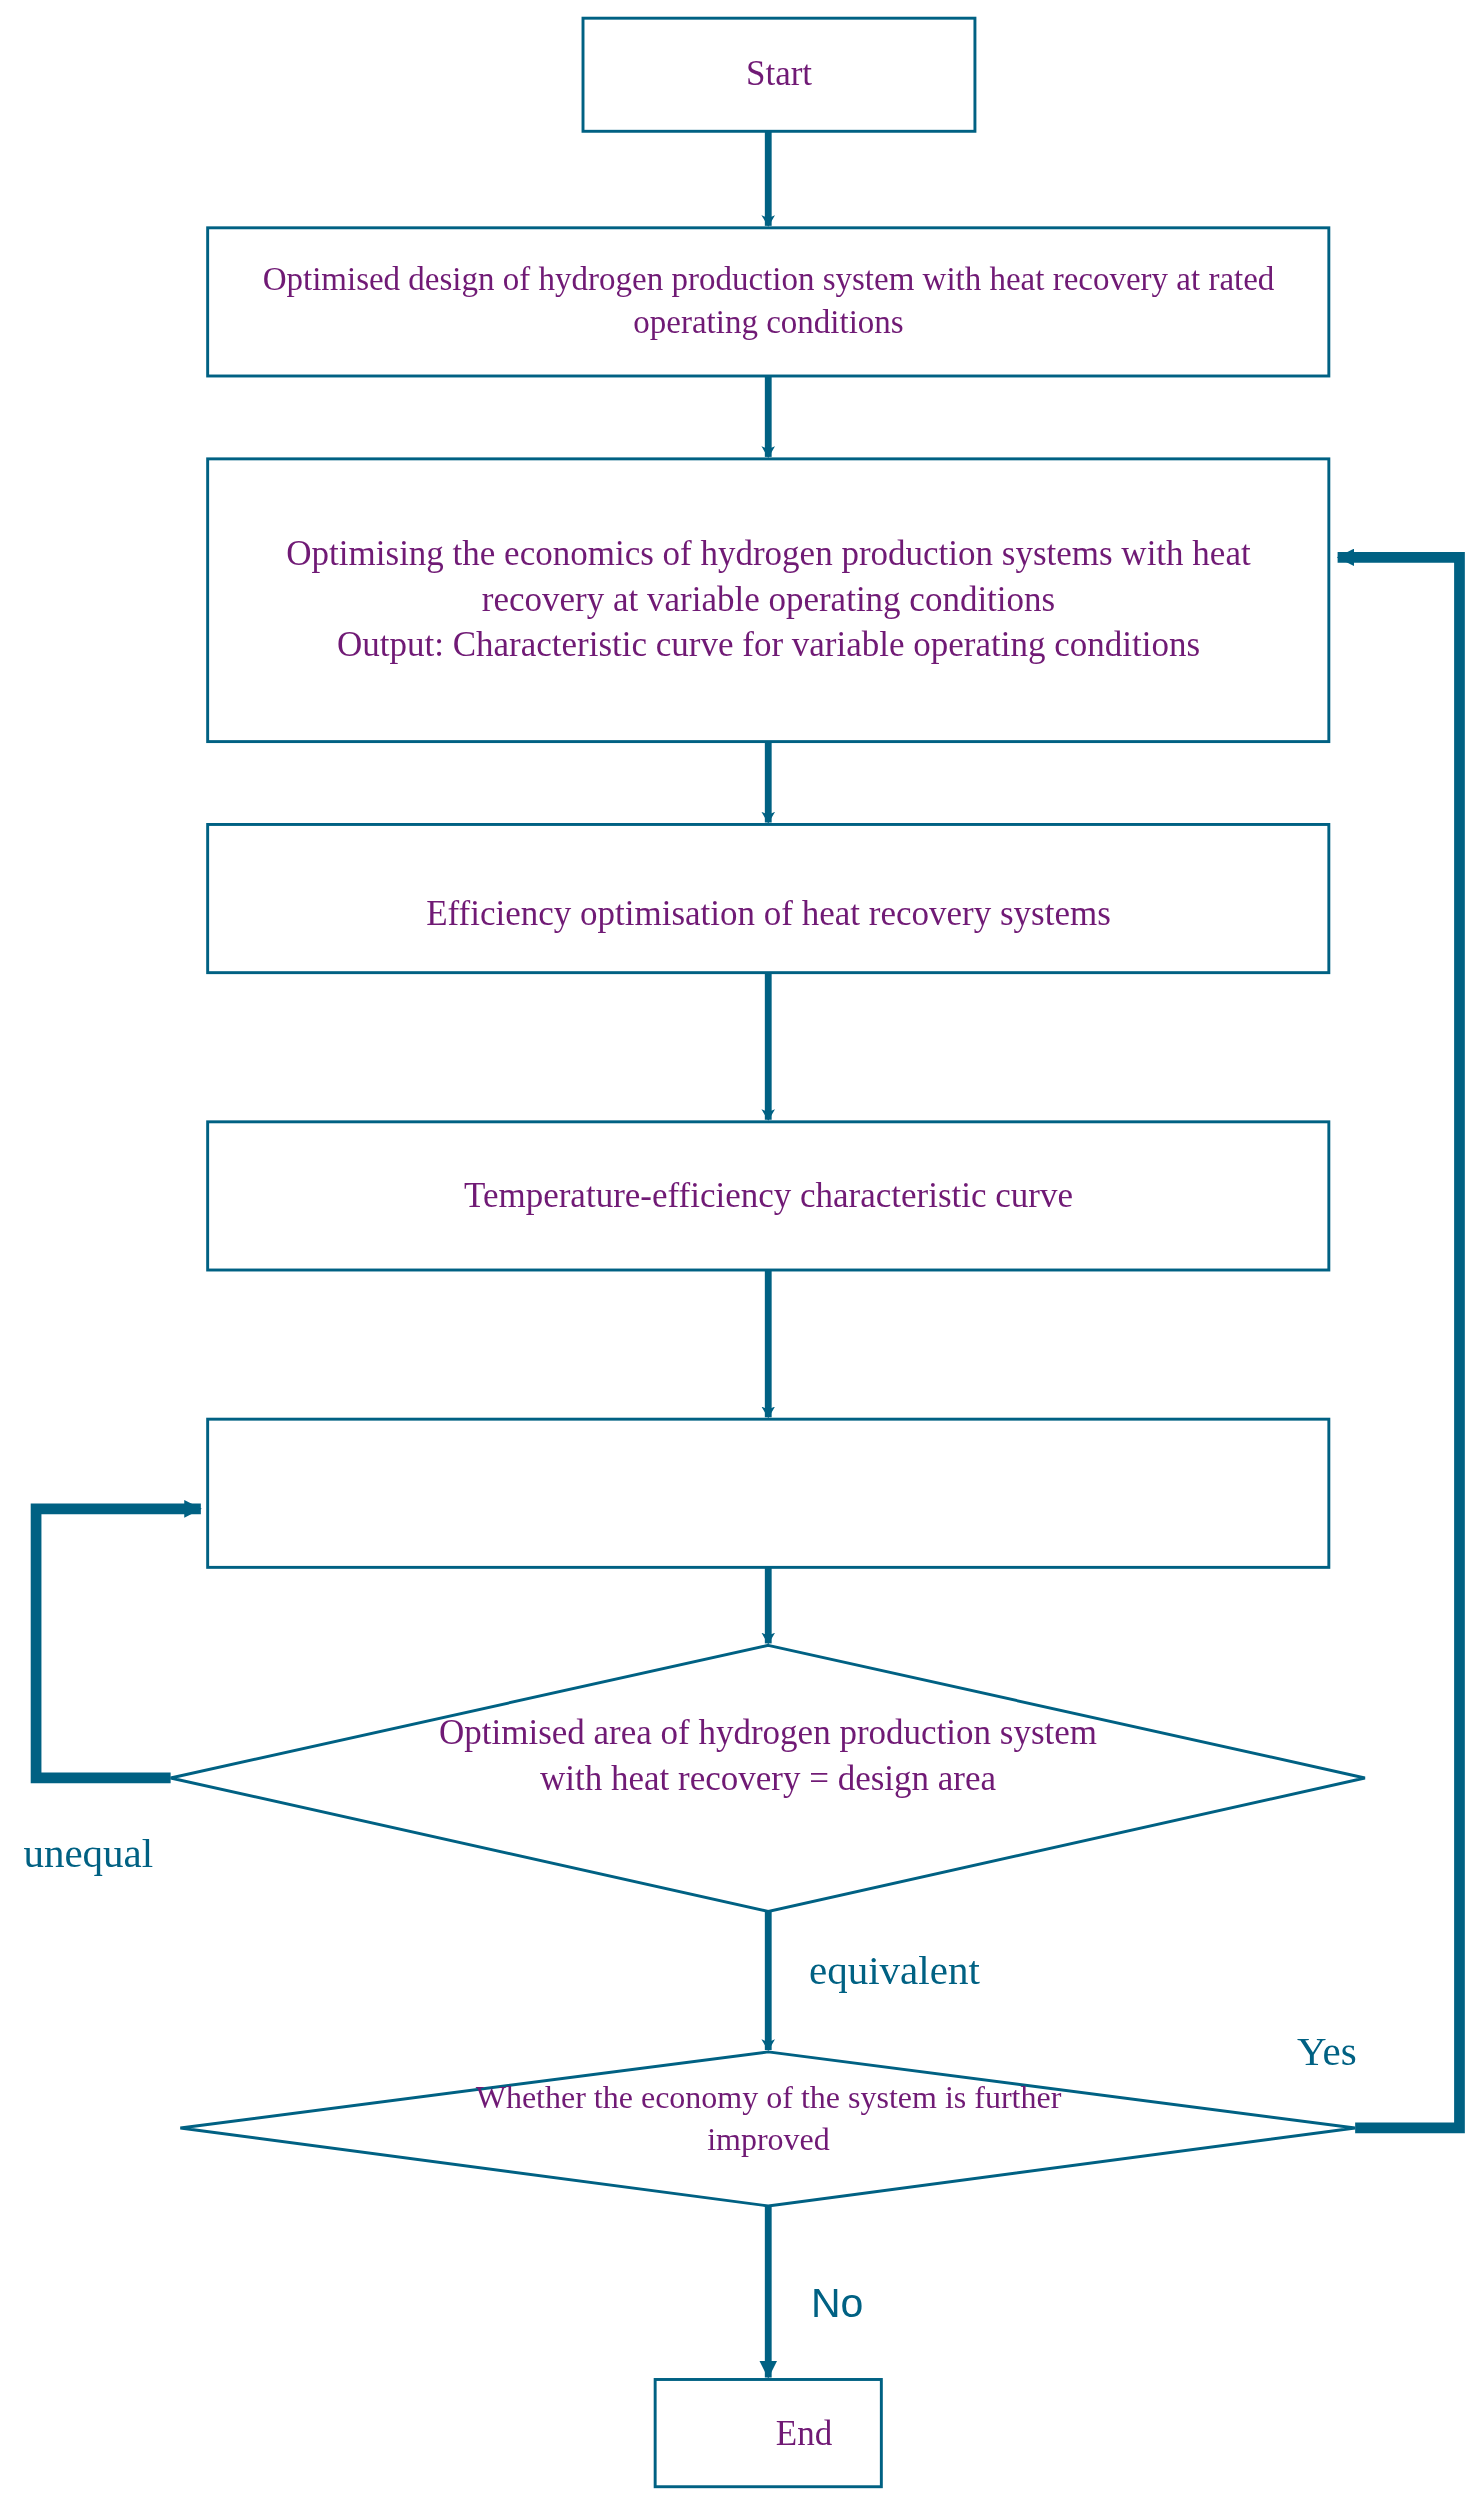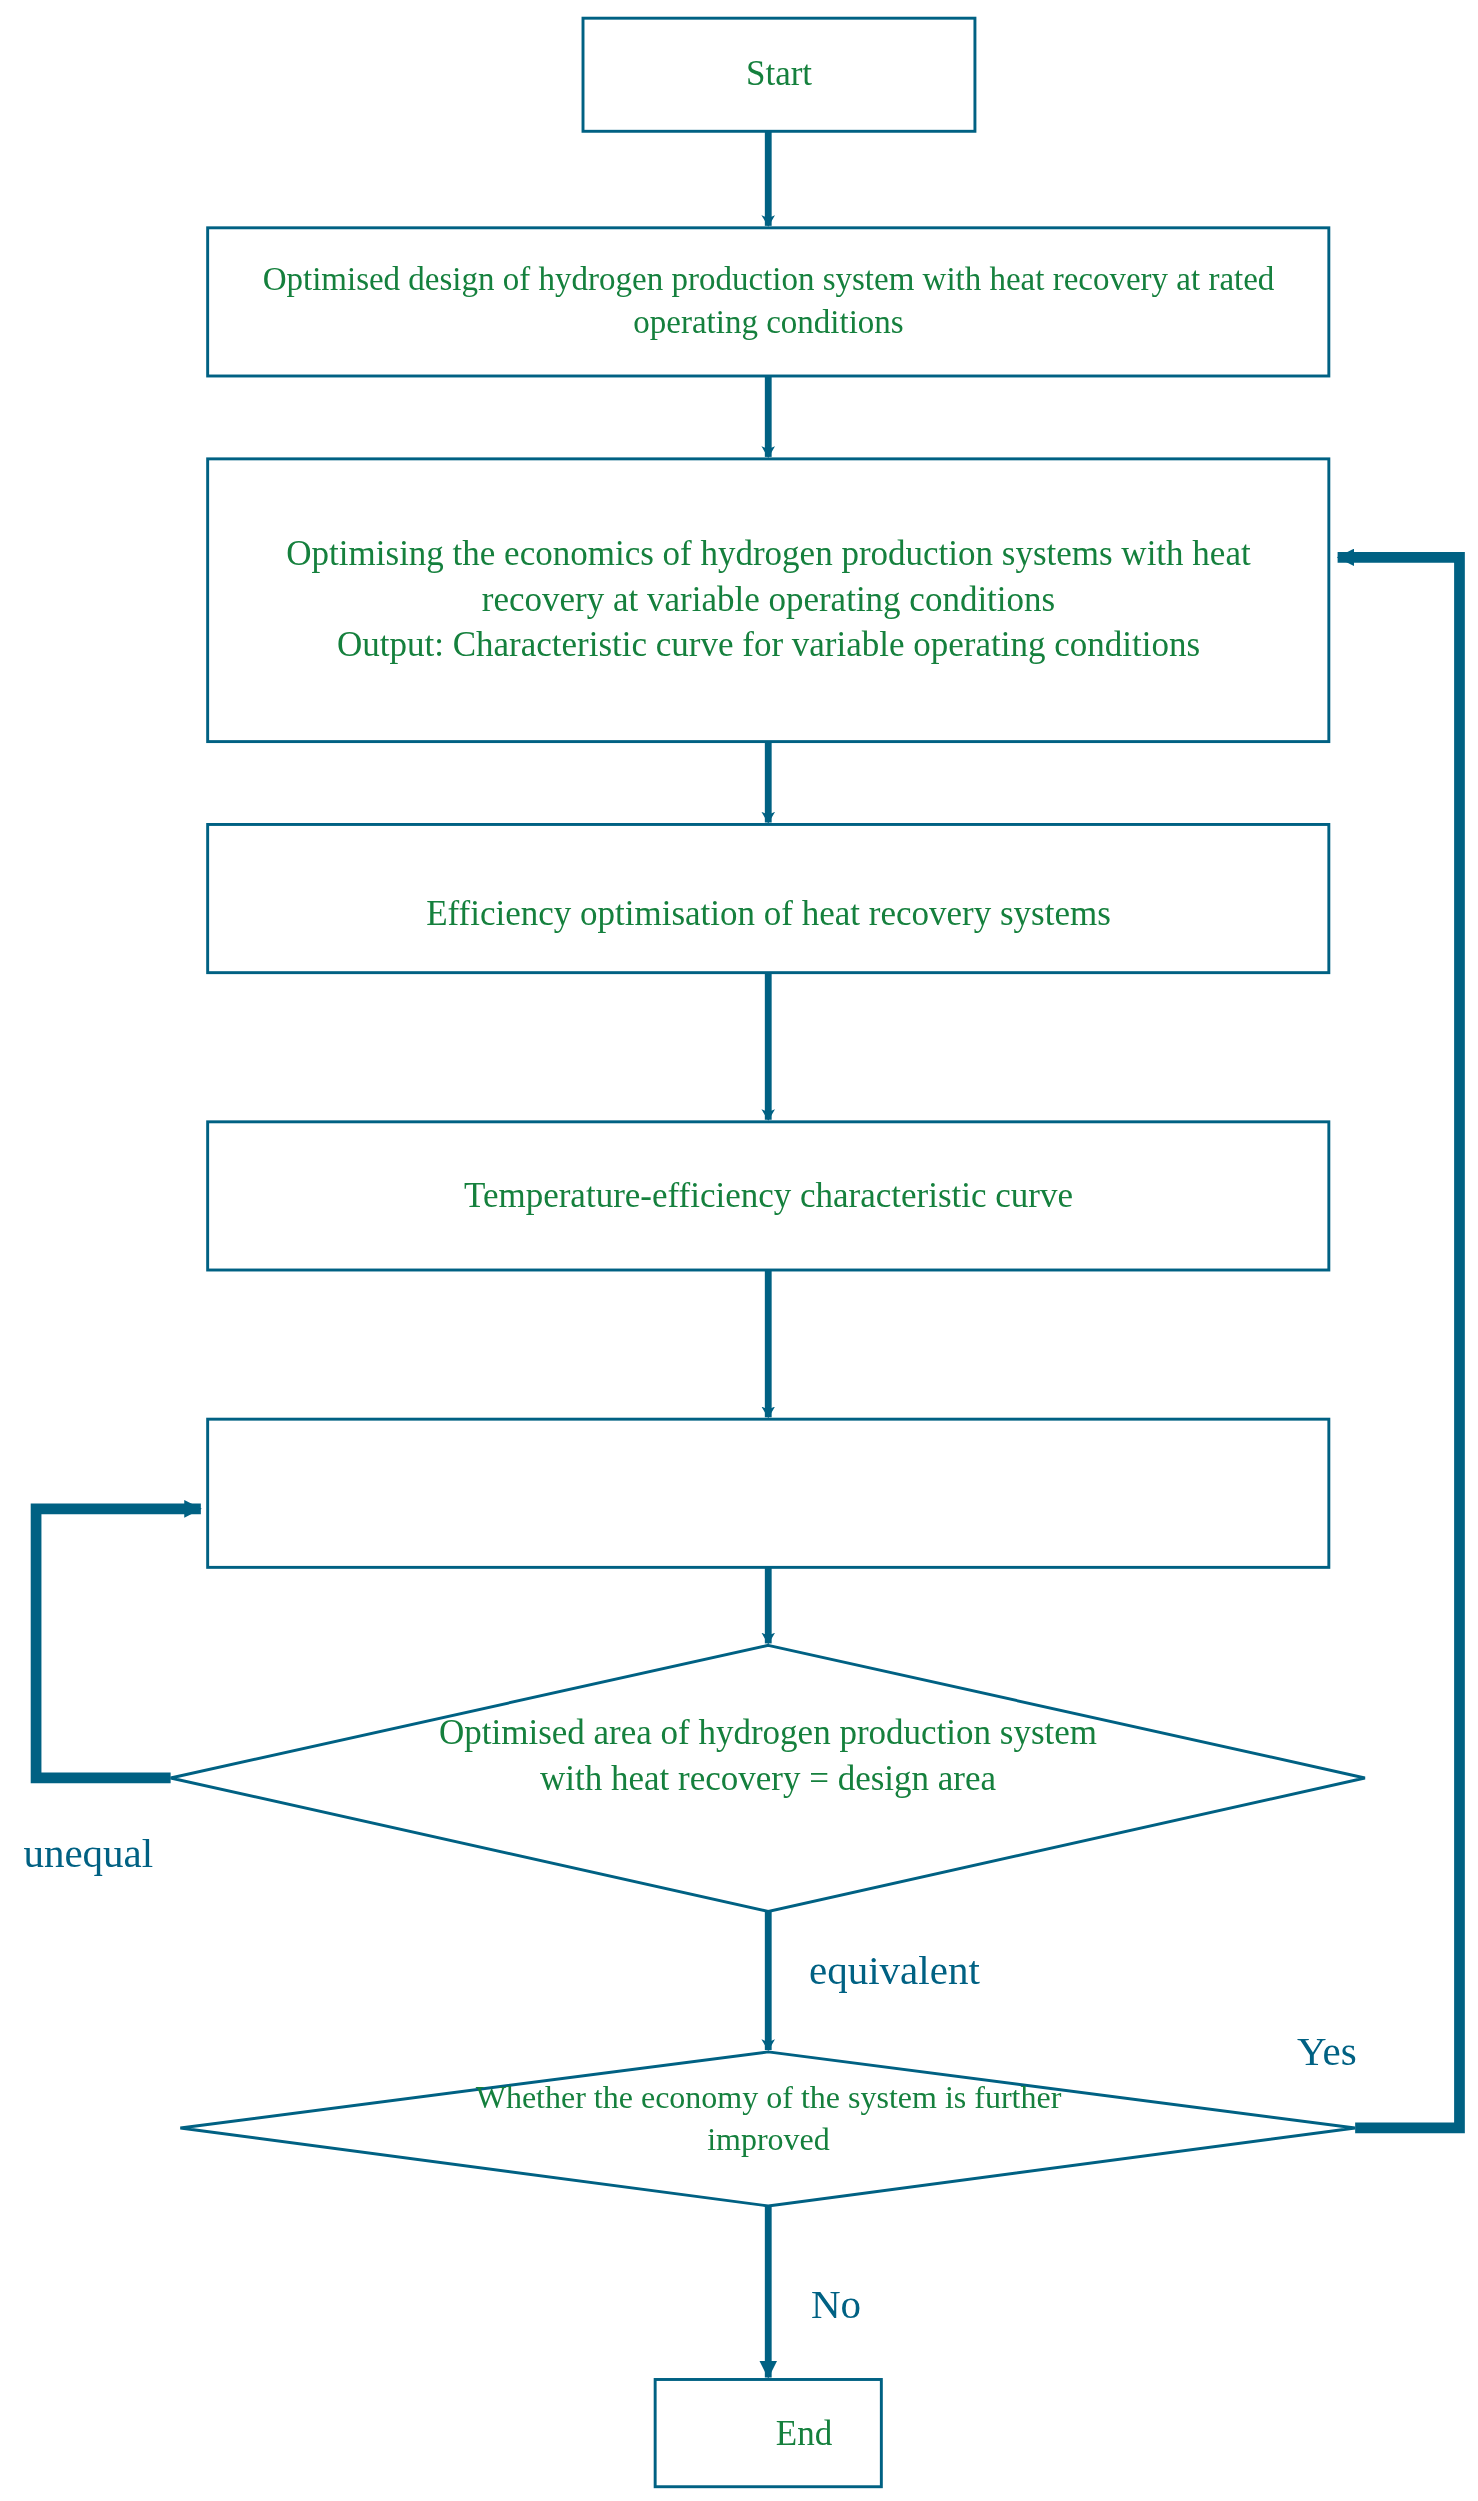--- a/index.html
+++ b/index.html
@@ -22,34 +22,34 @@
     width: 1478px;
     height: 2502px;
     display: block;
   }
   .node-text {
     position: absolute;
     display: flex;
     align-items: center;
     justify-content: center;
     text-align: center;
-    color: #15803d;
+    color: #701a75;
     font-family: "Liberation Serif", "DejaVu Serif", serif;
     line-height: 1.30;
     pointer-events: none;
     white-space: pre-line;
   }
   .edge-label {
     position: absolute;
     color: #006183;
     font-family: "Liberation Serif", "DejaVu Serif", serif;
     white-space: nowrap;
   }
   .edge-label.sans {
-    font-family: Liberation Serif, serif;
+    font-family: Liberation Sans, sans-serif;
   }
 </style>
 </head>
 <body>
 
 <div id="canvas">
 
   <svg class="flow" viewBox="0 0 1516 2565">
     <defs>
       <marker id="arrowThin" viewBox="0 0 12 14" refX="11" refY="7" markerWidth="12" markerHeight="14" orient="auto-start-reverse" markerUnits="userSpaceOnUse">

